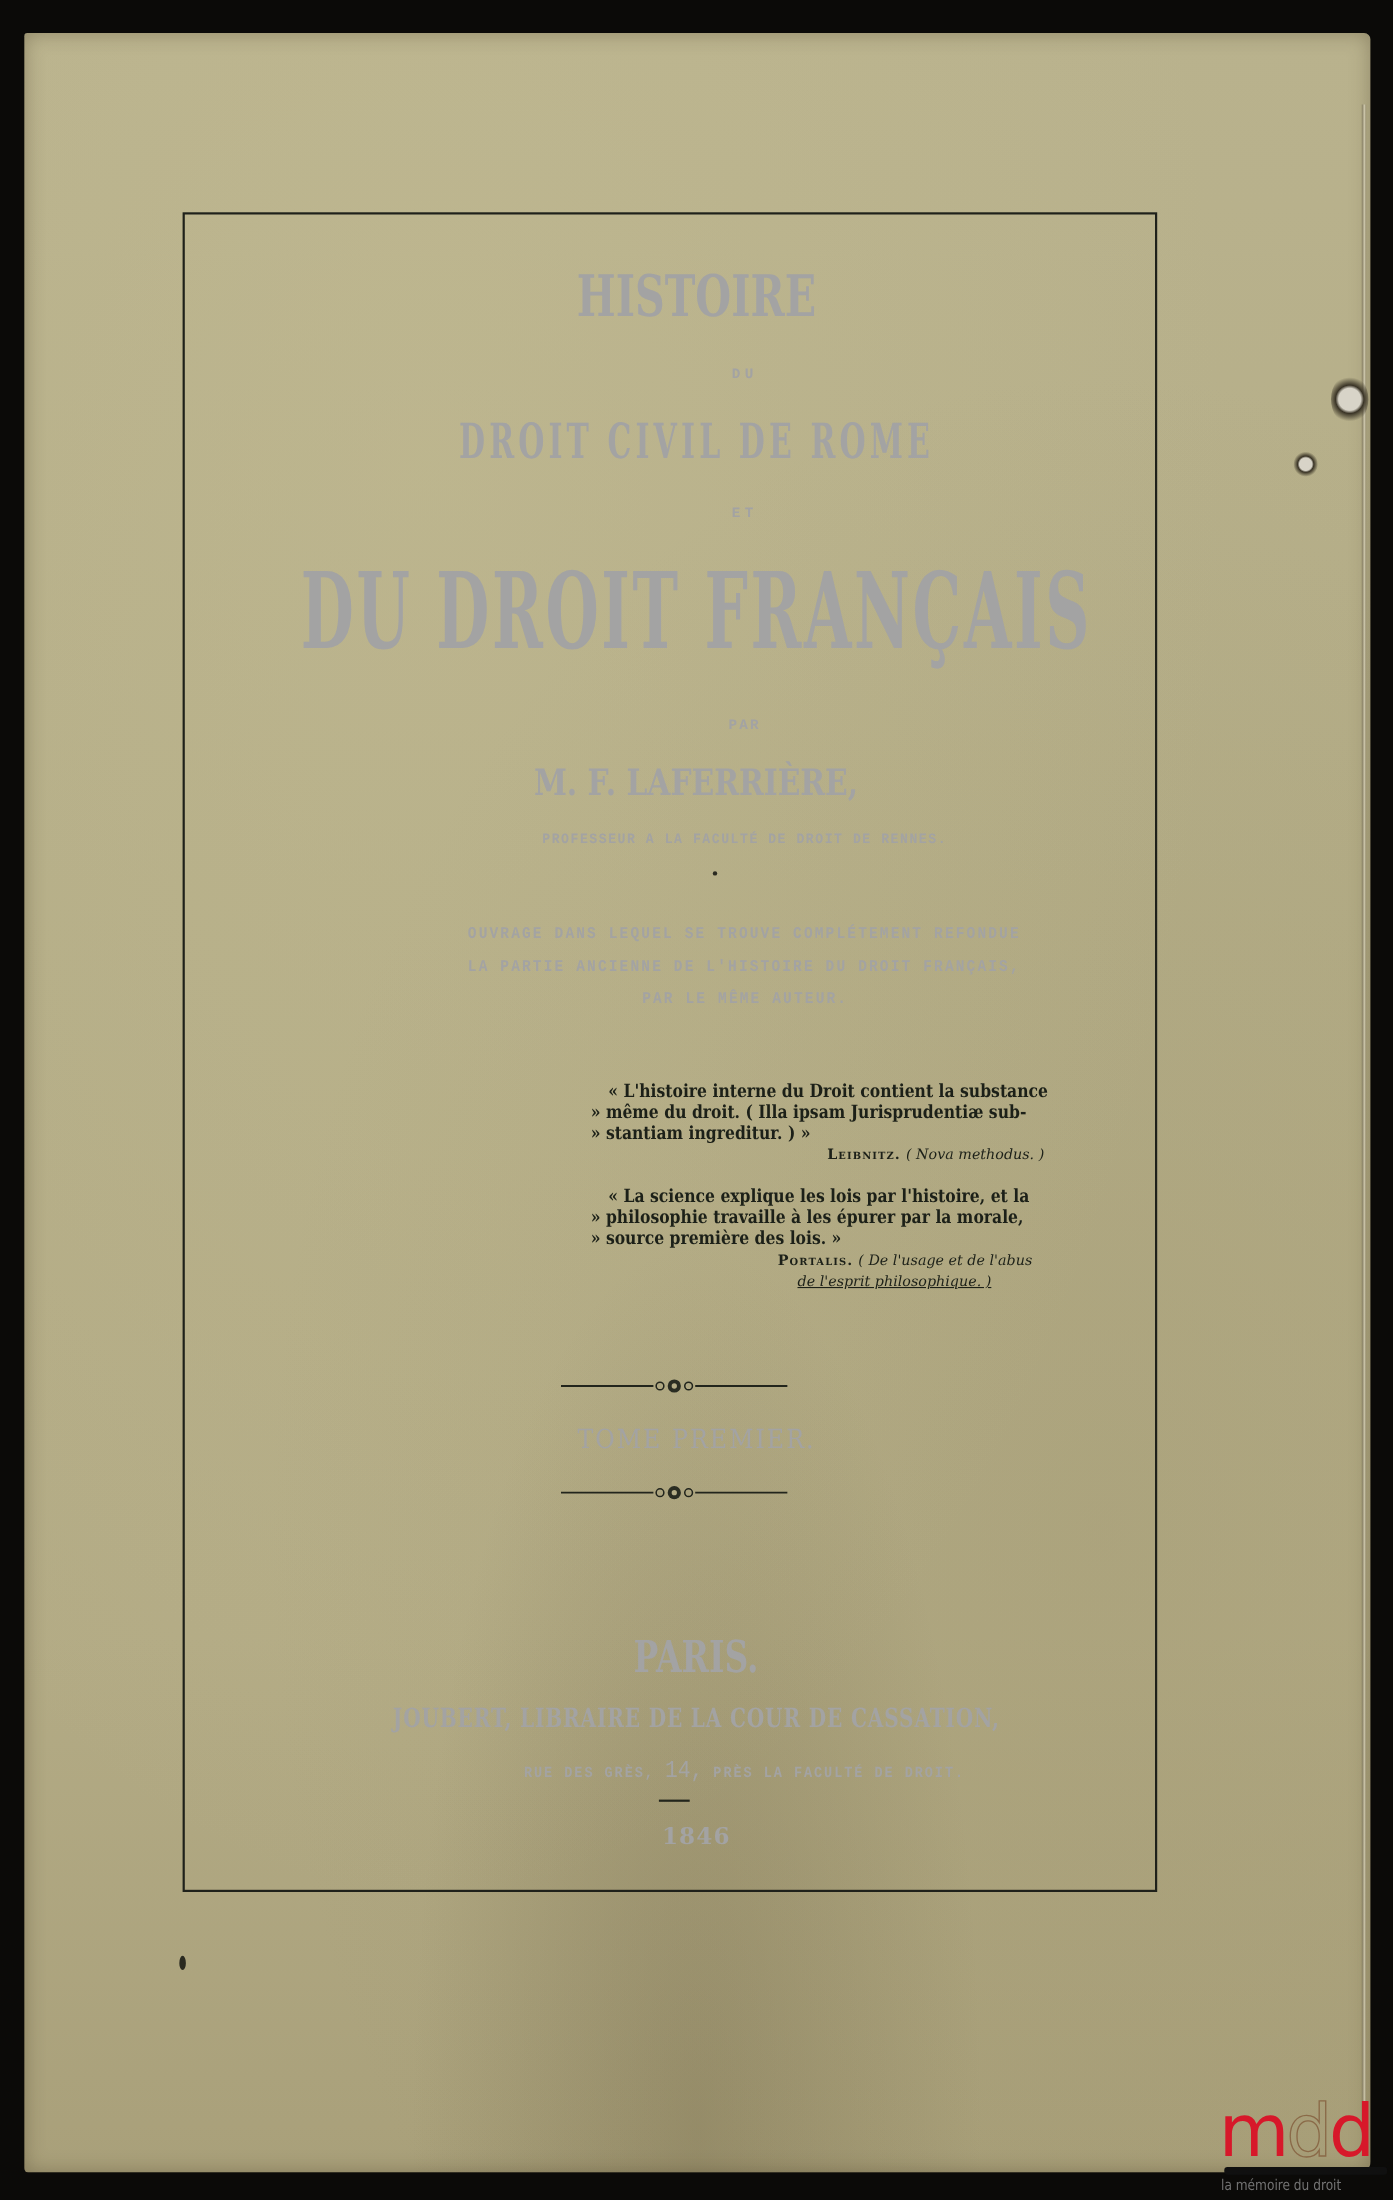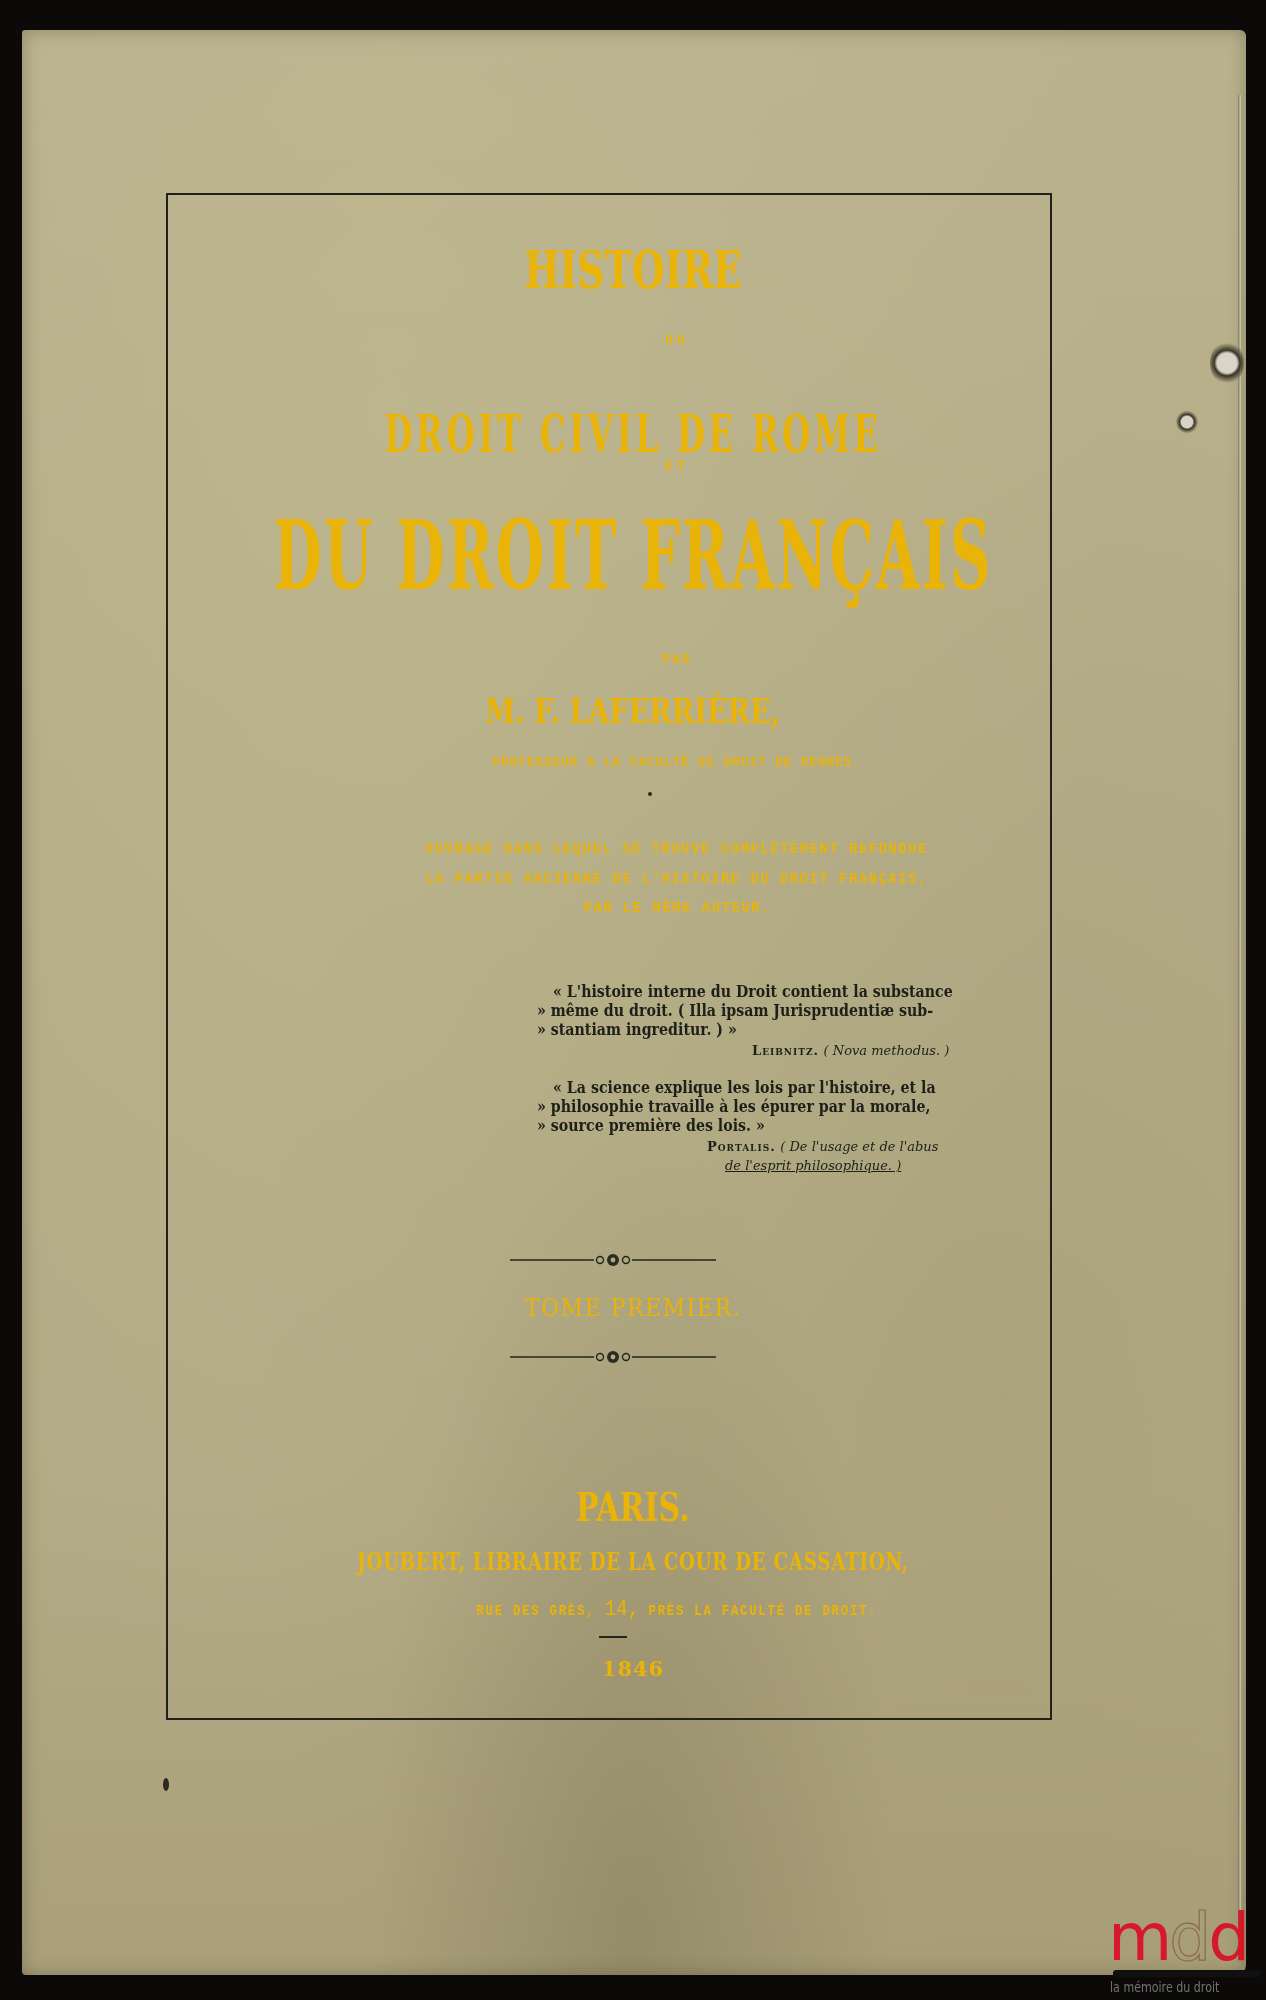--- a/index.html
+++ b/index.html
@@ -27,31 +27,31 @@
     position: absolute; border-radius: 50%;
     background: radial-gradient(circle, #d8d4c8 0 35%, #3a3426 45%, rgba(0,0,0,0) 70%);
   }
   .frame {
     position: absolute; left: 166px; top: 193px; width: 886px; height: 1527px;
     border: 2px solid #1f211a;
     box-sizing: border-box;
   }
   .line {
     position: absolute; left: 0; width: 1266px; text-align: center;
-    color: #eab308; white-space: nowrap; line-height: 1;
+    color: #a3a3a3; white-space: nowrap; line-height: 1;
   }
   .line > span { display: inline-block; transform-origin: center center; }
   .cond { font-family: "DejaVu Serif", serif; font-weight: bold; }
   .small-caps { font-family: Liberation Mono, monospace; font-weight: bold; letter-spacing: 2px; padding-left: 44px; }
 
   .t-histoire { top: 244px; font-size: 52px; }
   .t-histoire span { transform: scaleX(0.72); }
   .t-du { top: 334px; font-size: 13px; }
   .t-du span { letter-spacing: 4px; }
-  .t-droit-civil { top: 380px; font-size: 52px; margin-top: 28px; }
+  .t-droit-civil { top: 380px; font-size: 44px; }
   .t-droit-civil span { transform: scaleX(0.62); letter-spacing: 6px; }
   .t-et { top: 460px; font-size: 13px; }
   .t-et span { letter-spacing: 4px; }
   .t-main { top: 508px; font-size: 96px; }
   .t-main span { transform: scaleX(0.58); letter-spacing: 4px; }
   .t-par { top: 653px; font-size: 13px; }
   .t-par span { letter-spacing: 2px; }
   .t-author { top: 695px; font-size: 33px; }
   .t-author span { transform: scaleX(0.82); }
   .t-prof { top: 756px; font-size: 13px; }

